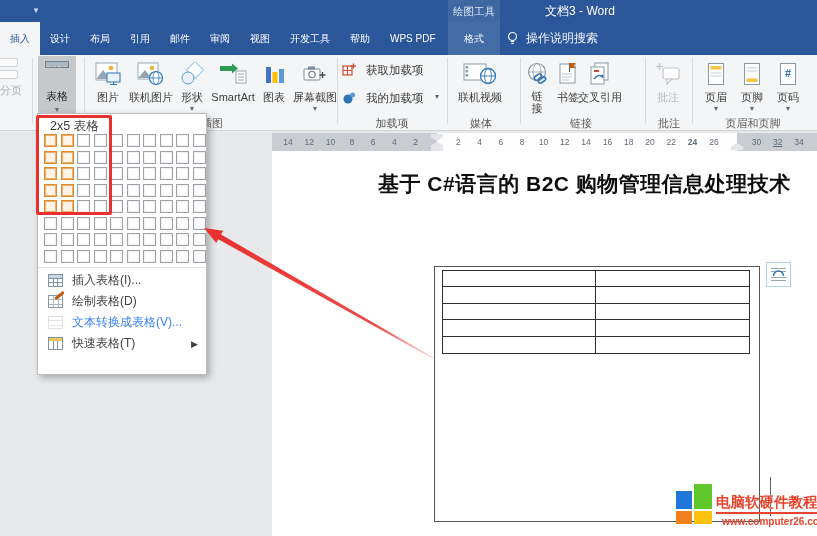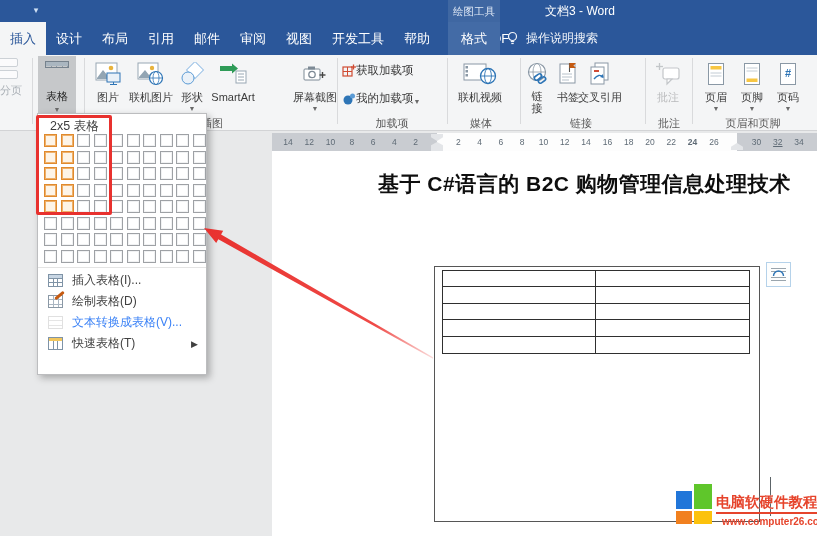--- a/index.html
+++ b/index.html
@@ -12,37 +12,37 @@
   .ribbon-opts{position:absolute;left:28px;top:3px;width:16px;height:14px;color:#cfe0f5;
        font-size:9px;text-align:center;line-height:14px;border-radius:2px}
   .ctx-head{position:absolute;left:448px;top:0;width:52px;height:22px;background:#3f67a2;
        color:#dfe8f5;font-size:10.5px;text-align:center;line-height:23px;white-space:nowrap;overflow:hidden}
   .doc-title{position:absolute;left:500px;top:0;width:160px;height:22px;color:#fff;font-size:12px;
        text-align:center;line-height:22px;white-space:nowrap}
 
   
   .tabrow{position:absolute;left:0;top:22px;width:817px;height:33px;background:#2b579a;z-index:10}
   .tabs{display:flex;height:33px}
-  .tab{color:#fff;font-size:13px;line-height:33px;padding:0 10px;white-space:nowrap;cursor:default}
+  .tab{color:#fff;font-size:10px;line-height:33px;padding:0 10px;white-space:nowrap;cursor:default}
   .tab.active{background:#f4f5f6;color:#2b579a}
   .tab.contextual{position:absolute;left:448px;top:0;width:52px;padding:0;text-align:center;background:#436ba6}
   .searchbox{position:absolute;left:506px;top:0;height:33px;display:flex;align-items:center;gap:7px;
        color:#f2f5fa;font-size:12px;white-space:nowrap}
 
   
   .ribbon{position:absolute;left:0;top:55px;width:817px;height:76px;background:#f4f5f6;
        border-bottom:1px solid #d2d3d5;z-index:10}
   .grp{position:absolute;top:61px;transform:translateX(-50%);font-size:11px;color:#5a5a5a;white-space:nowrap}
   .vdiv{position:absolute;top:3px;width:1px;height:66px;background:#d9dadc}
   .bigbtn{position:absolute;top:2px;height:57px;display:flex;flex-direction:column;align-items:center;
        justify-content:flex-start;font-size:11px;color:#3b3b3b;white-space:nowrap}
   .bigbtn .ic{height:28px;margin-top:3px;display:flex;align-items:center}
   .bigbtn .lbl{margin-top:3px;line-height:12px;text-align:center}
   .dd{font-size:7px;color:#6a6a6a;line-height:8px;margin-top:2px}
-  .smallrow{position:absolute;display:flex;align-items:flex-end;gap:0;font-size:11.5px;color:#3b3b3b;white-space:nowrap}
+  .smallrow{position:absolute;display:flex;align-items:flex-start;gap:10px;font-size:11.5px;color:#3b3b3b;white-space:nowrap}
   .disabled-btn{color:#b9babc}
   
   .cutshape{position:absolute;left:-8px;width:26px;height:9px;border:1px solid #ccd1d6;background:#fbfbfc;border-radius:2px}
   .cutlabel{position:absolute;left:0;top:28px;font-size:11px;color:#aab0b6}
   
   .tablebtn{position:absolute;left:38px;top:1px;width:38px;height:58px;background:#c6c8ca;
        display:flex;flex-direction:column;align-items:center;font-size:11px;color:#262626}
   .tgrid{width:24px;height:19px;margin-top:5px;border:1px solid #76828d;background:
        linear-gradient(#aab6c0 0 4px,rgba(0,0,0,0) 4px),
        repeating-linear-gradient(90deg,rgba(0,0,0,0) 0 4.5px,#8d99a4 4.5px 5.5px),
@@ -205,20 +205,30 @@
       <span class="ic">
         <svg width="28" height="22" viewBox="0 0 28 22">
           <path d="M1,3 L13,3 L13,0.5 L19,5.5 L13,10.5 L13,8 L1,8 Z" fill="#2e9b57"></path>
           <rect x="17" y="8" width="10" height="12" fill="#fff" stroke="#98a7b3"></rect>
           <line x1="19" y1="11" x2="25" y2="11" stroke="#98a7b3"></line>
           <line x1="19" y1="14" x2="25" y2="14" stroke="#98a7b3"></line>
           <line x1="19" y1="17" x2="25" y2="17" stroke="#98a7b3"></line>
         </svg>
       </span>
       <span class="lbl">SmartArt</span>
+    </div>
+    <div class="bigbtn" style="left:258px;width:32px">
+      <span class="ic">
+        <svg width="22" height="22" viewBox="0 0 22 22">
+          <rect x="3" y="4" width="5" height="16" fill="#4472c4"></rect>
+          <rect x="9.5" y="9" width="5" height="11" fill="#ffc000"></rect>
+          <rect x="16" y="6" width="5" height="14" fill="#5b9bd5"></rect>
+        </svg>
+      </span>
+      <span class="lbl">图表</span>
     </div>
     <div class="bigbtn" style="left:292px;width:46px">
       <span class="ic">
         <svg width="24" height="20" viewBox="0 0 24 20">
           <rect x="1" y="5" width="16" height="11" fill="#fff" stroke="#7d8a95" rx="1"></rect>
           <rect x="5" y="2.5" width="7" height="3" fill="#7d8a95"></rect>
           <circle cx="9" cy="10.5" r="3.2" fill="none" stroke="#7d8a95" stroke-width="1.3"></circle>
           <line x1="19.5" y1="8" x2="19.5" y2="14" stroke="#444" stroke-width="1.4"></line>
           <line x1="16.5" y1="11" x2="22.5" y2="11" stroke="#444" stroke-width="1.4"></line>
         </svg>

